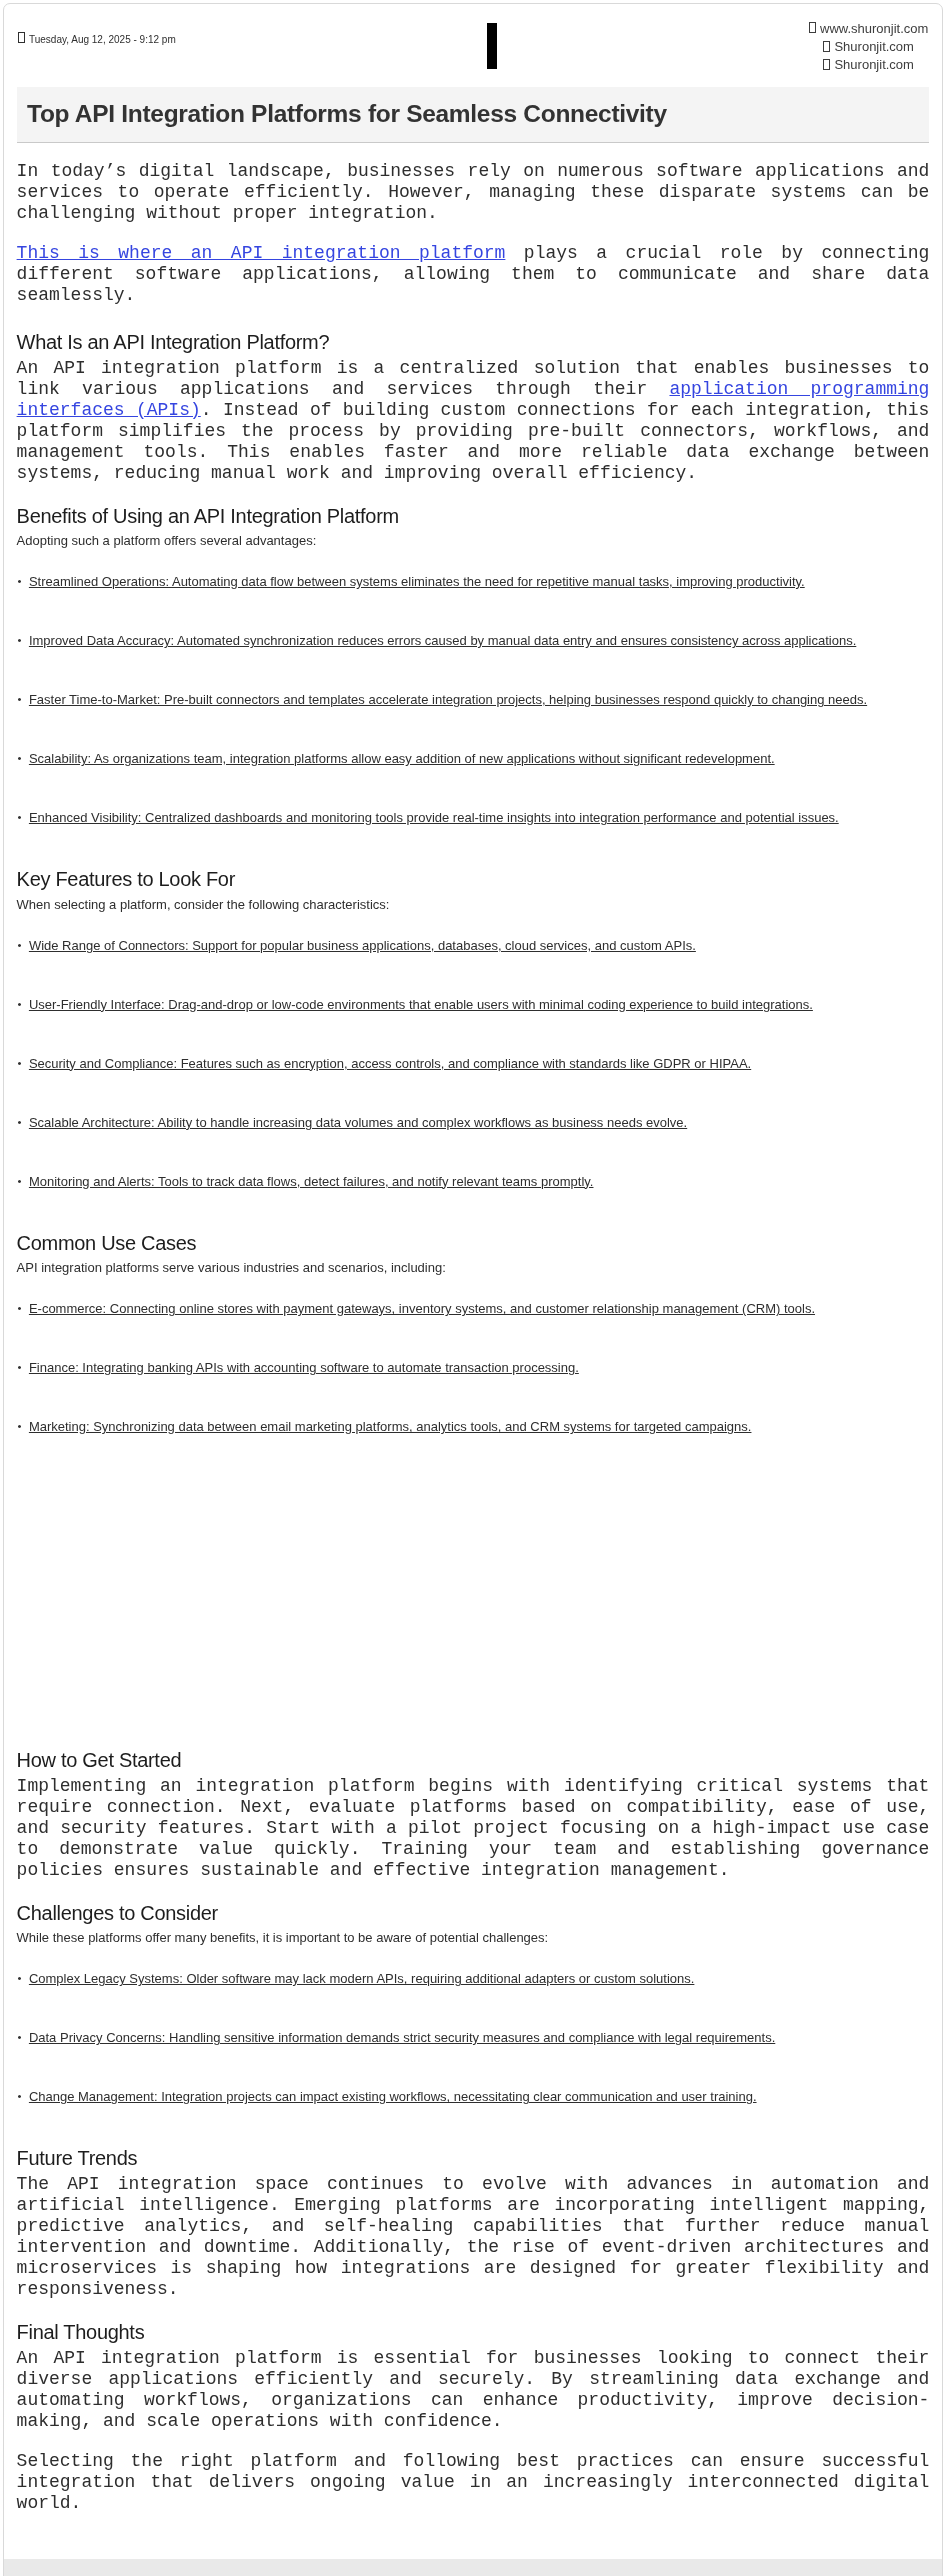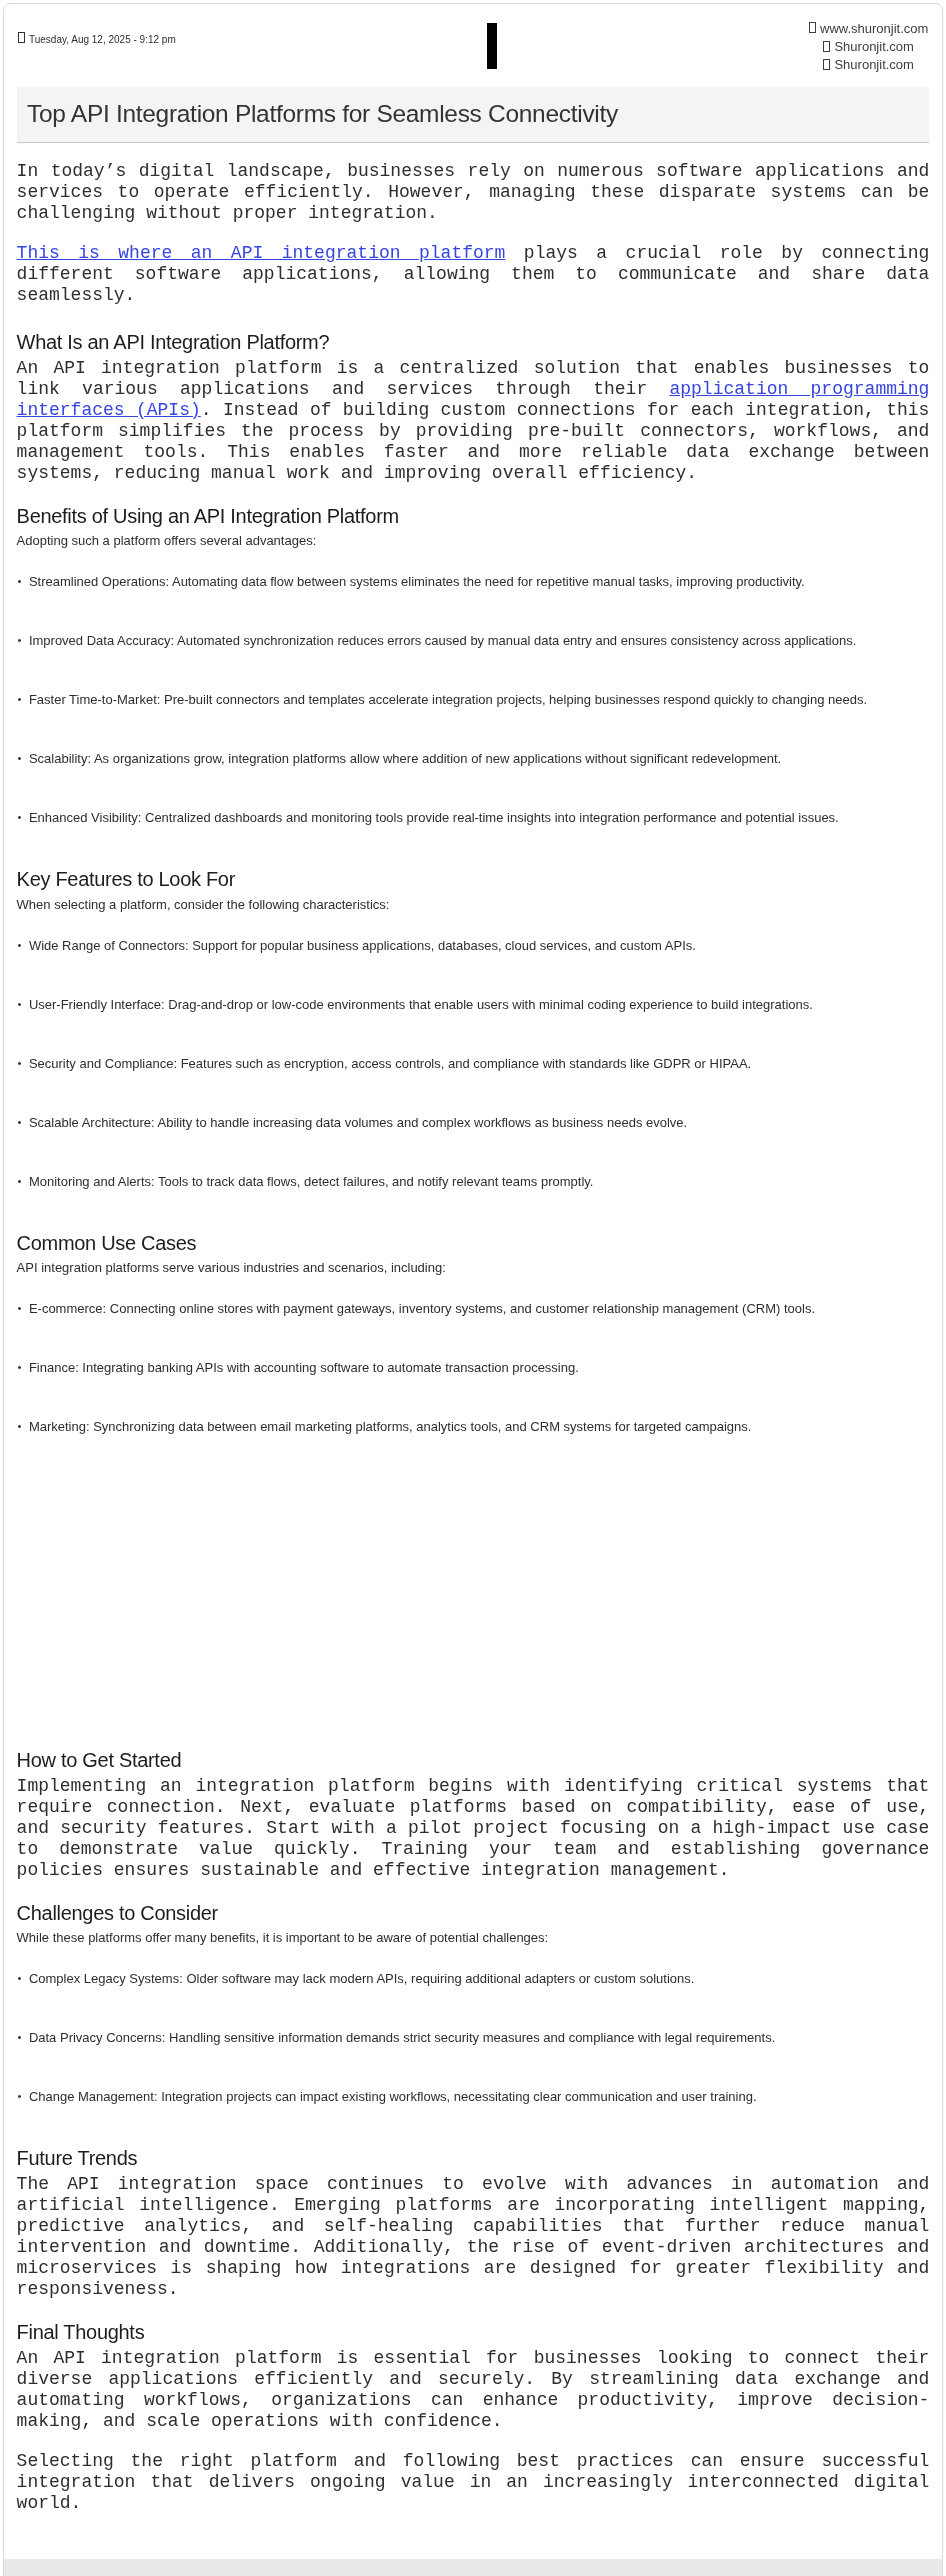--- a/index.html
+++ b/index.html
@@ -62,21 +62,21 @@
   .title-box {
     margin: 7px 13px 0 13px;
     background: #f4f4f4;
     border-bottom: 0.9px solid #c9c9c9;
     padding: 12.3px 10.5px 13px 10.5px;
   }
   h1 {
     margin: 0;
     font-size: 24.5px;
     line-height: 30px;
-    font-weight: 400;
+    font-weight: 700;
     color: #333333;
     letter-spacing: -0.3px;
   }
   
   main { padding: 17.5px 13px 26px 13px; }
   p.body {
     font-size: 18px;
     line-height: 21px;
     margin: 0 0 19px 0;
     text-align: justify;
@@ -101,20 +101,21 @@
     margin: 0;
     padding: 0;
   }
   ul.blist li {
     position: relative;
     padding-left: 12.3px;
     font-size: 13px;
     line-height: 21px;
     text-align: justify;
     margin: 0 0 38px 0;
+    text-decoration: underline;
   }
   ul.blist li::before {
     content: "\2022";
     position: absolute;
     left: 0.9px;
     top: 0;
     font-size: 11.4px;
     color: #333333;
   }
   a.link {
@@ -174,21 +175,21 @@
 
     <h2 class="first">What Is an API Integration Platform?</h2>
     <p class="body"><span>An API integration platform is a centralized solution that enables businesses to link various applications and services through their </span><a class="link">application programming interfaces (APIs)</a><span>. Instead of building custom connections for each integration, this platform simplifies the process by providing pre-built connectors, workflows, and management tools. This enables faster and more reliable data exchange between systems, reducing manual work and improving overall efficiency.</span></p>
 
     <h2>Benefits of Using an API Integration Platform</h2>
     <p class="lead">Adopting such a platform offers several advantages:</p>
     <ul class="blist">
       <li><span>Streamlined Operations: Automating data flow between systems eliminates the need for repetitive manual tasks, improving productivity.</span></li>
       <li><span>Improved Data Accuracy: Automated synchronization reduces errors caused by manual data entry and ensures consistency across applications.</span></li>
       <li><span>Faster Time-to-Market: Pre-built connectors and templates accelerate integration projects, helping businesses respond quickly to changing needs.</span></li>
-      <li><span>Scalability: As organizations grow, integration platforms allow where addition of new applications without significant redevelopment.</span></li>
+      <li><span>Scalability: As organizations team, integration platforms allow easy addition of new applications without significant redevelopment.</span></li>
       <li><span>Enhanced Visibility: Centralized dashboards and monitoring tools provide real-time insights into integration performance and potential issues.</span></li>
     </ul>
 
     <h2>Key Features to Look For</h2>
     <p class="lead">When selecting a platform, consider the following characteristics:</p>
     <ul class="blist">
       <li><span>Wide Range of Connectors: Support for popular business applications, databases, cloud services, and custom APIs.</span></li>
       <li><span>User-Friendly Interface: Drag-and-drop or low-code environments that enable users with minimal coding experience to build integrations.</span></li>
       <li><span>Security and Compliance: Features such as encryption, access controls, and compliance with standards like GDPR or HIPAA.</span></li>
       <li><span>Scalable Architecture: Ability to handle increasing data volumes and complex workflows as business needs evolve.</span></li>

